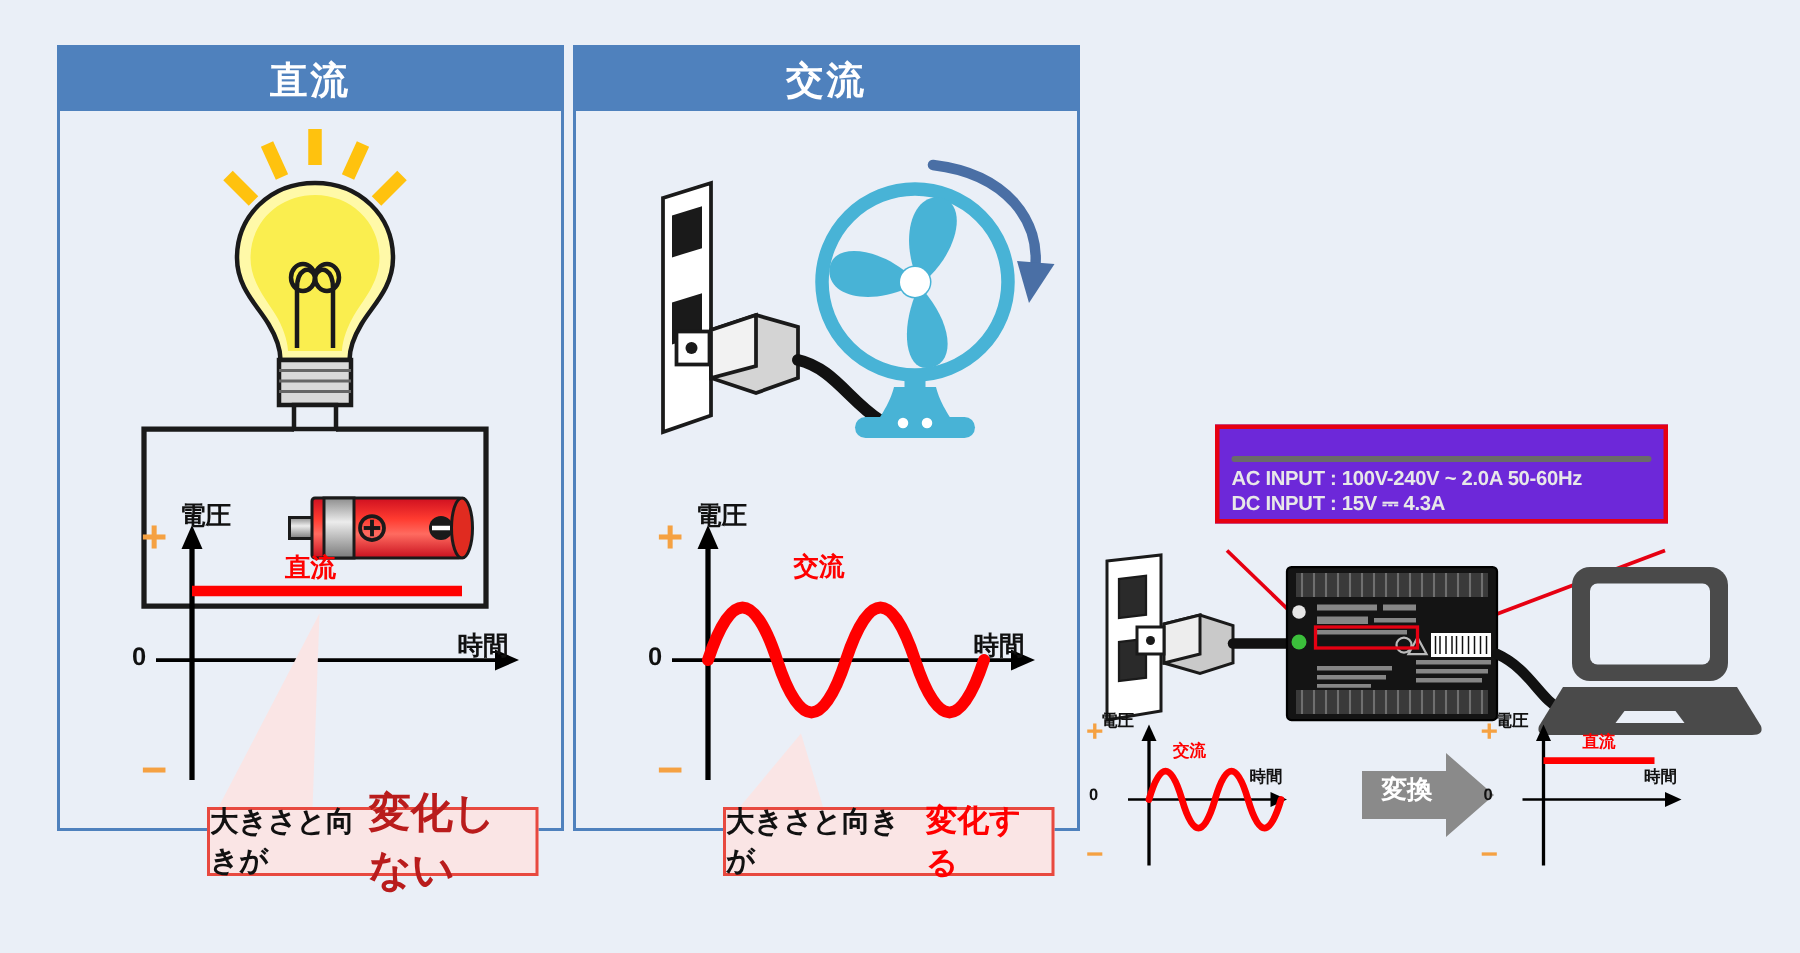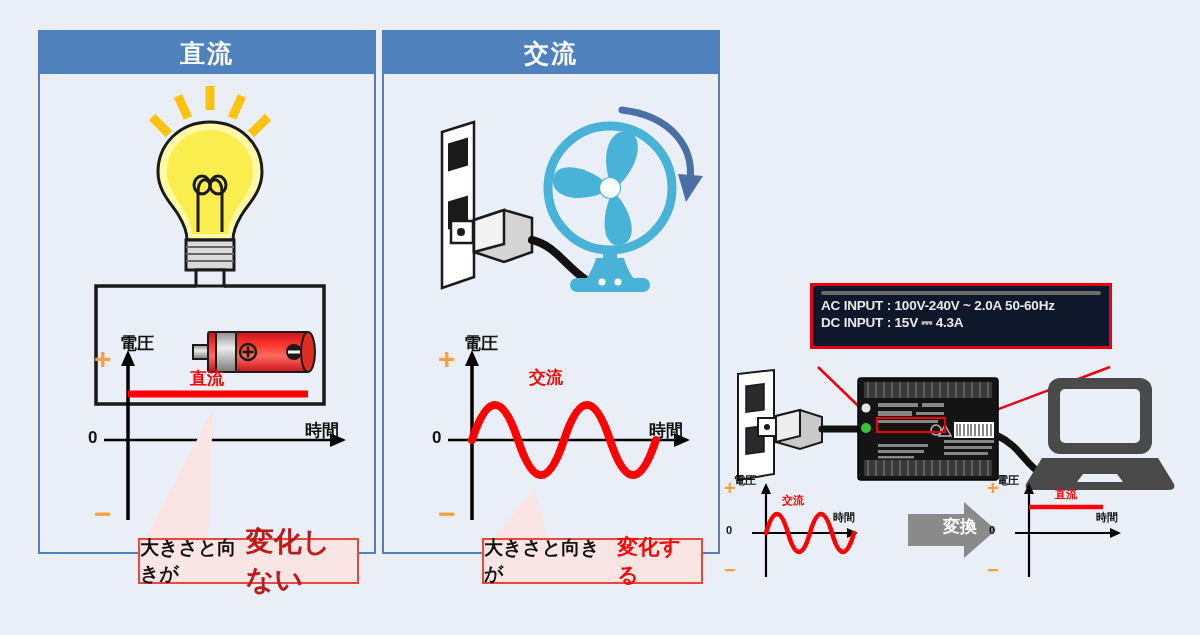--- a/index.html
+++ b/index.html
@@ -187,21 +187,21 @@
   </div>
 </div>
 
 <div class="abs" style="left:730px;top:275px;width:470px;height:320px;">
 
   <svg class="abs" style="left:0;top:0;" width="470" height="200" viewBox="0 0 470 200">
     <line x1="88" y1="92" x2="148" y2="150" stroke="#e60012" stroke-width="2.5"></line>
     <line x1="380" y1="92" x2="200" y2="160" stroke="#e60012" stroke-width="2.5"></line>
   </svg>
 
-  <div class="abs" style="left:80px;top:8px;width:302px;height:66px;border:3px solid #e60012;background:#0f172a;box-sizing:border-box;padding:5px 8px;">
+  <div class="abs" style="left:80px;top:8px;width:302px;height:66px;border:3px solid #e60012;background:#6d28d9;box-sizing:border-box;padding:18px 8px;">
     <div style="height:4px;background:#6a6a6a;margin-bottom:3px;border-radius:2px;"></div>
     <div style="color:#e8e8e8;font-size:13.5px;font-weight:bold;letter-spacing:-0.2px;white-space:nowrap;">AC INPUT : 100V-240V ~ 2.0A  50-60Hz</div>
     <div style="color:#e8e8e8;font-size:13.5px;font-weight:bold;letter-spacing:-0.2px;white-space:nowrap;margin-top:2px;">DC INPUT : 15V ⎓ 4.3A</div>
   </div>
 
   <svg class="abs" style="left:0px;top:95px;" width="470" height="125" viewBox="0 0 470 125">
 
     <polygon points="8,4 44,0 44,104 8,110" fill="#ffffff" stroke="#1a1a1a" stroke-width="2"></polygon>
     <rect x="16" y="18" width="18" height="26" fill="#2a2a2a" stroke="#1a1a1a" stroke-width="1.5" transform="skewY(-7)"></rect>
     <rect x="16" y="60" width="18" height="26" fill="#2a2a2a" stroke="#1a1a1a" stroke-width="1.5" transform="skewY(-7)"></rect>
@@ -311,21 +311,21 @@
   <div class="abs jpbold" style="left:4px;top:198px;font-size:11px;color:#111;">電圧</div>
   <div class="abs jpbold" style="left:103px;top:235px;font-size:11px;color:#111;">時間</div>
   <div class="abs jpbold" style="left:-4px;top:249px;font-size:11px;color:#111;">0</div>
   <div class="abs" style="left:-6px;top:203px;font-size:20px;font-weight:bold;color:#f5a142;line-height:1;">+</div>
   <div class="abs" style="left:-6px;top:285px;font-size:20px;font-weight:bold;color:#f5a142;line-height:1;">−</div>
   <div class="abs jpbold" style="left:52px;top:218px;font-size:11px;color:#ff0000;">交流</div>
 
   <svg class="abs" style="left:178px;top:225px;" width="90" height="60" viewBox="0 0 90 60">
     <polygon points="0,14 56,14 56,2 88,30 56,58 56,46 0,46" fill="#8a8a8a"></polygon>
   </svg>
-  <div class="abs jpbold" style="left:191px;top:240px;width:56px;text-align:right;font-size:17px;color:#ffffff;">変換</div>
+  <div class="abs jpbold" style="left:191px;top:240px;width:56px;text-align:left;font-size:17px;color:#ffffff;">変換</div>
 
   <svg class="abs" style="left:255px;top:200px;" width="150" height="110" viewBox="0 0 150 110">
     <line x1="44" y1="102" x2="44" y2="16" stroke="#000" stroke-width="2.2"></line>
     <polygon points="44,8 39,19 49,19" fill="#000"></polygon>
     <line x1="30" y1="58" x2="128" y2="58" stroke="#000" stroke-width="1.8"></line>
     <polygon points="136,58 125,53 125,63" fill="#000"></polygon>
     <line x1="44" y1="32" x2="118" y2="32" stroke="#ff0000" stroke-width="4.5"></line>
   </svg>
   <div class="abs jpbold" style="left:267px;top:198px;font-size:11px;color:#111;">電圧</div>
   <div class="abs jpbold" style="left:366px;top:235px;font-size:11px;color:#111;">時間</div>

